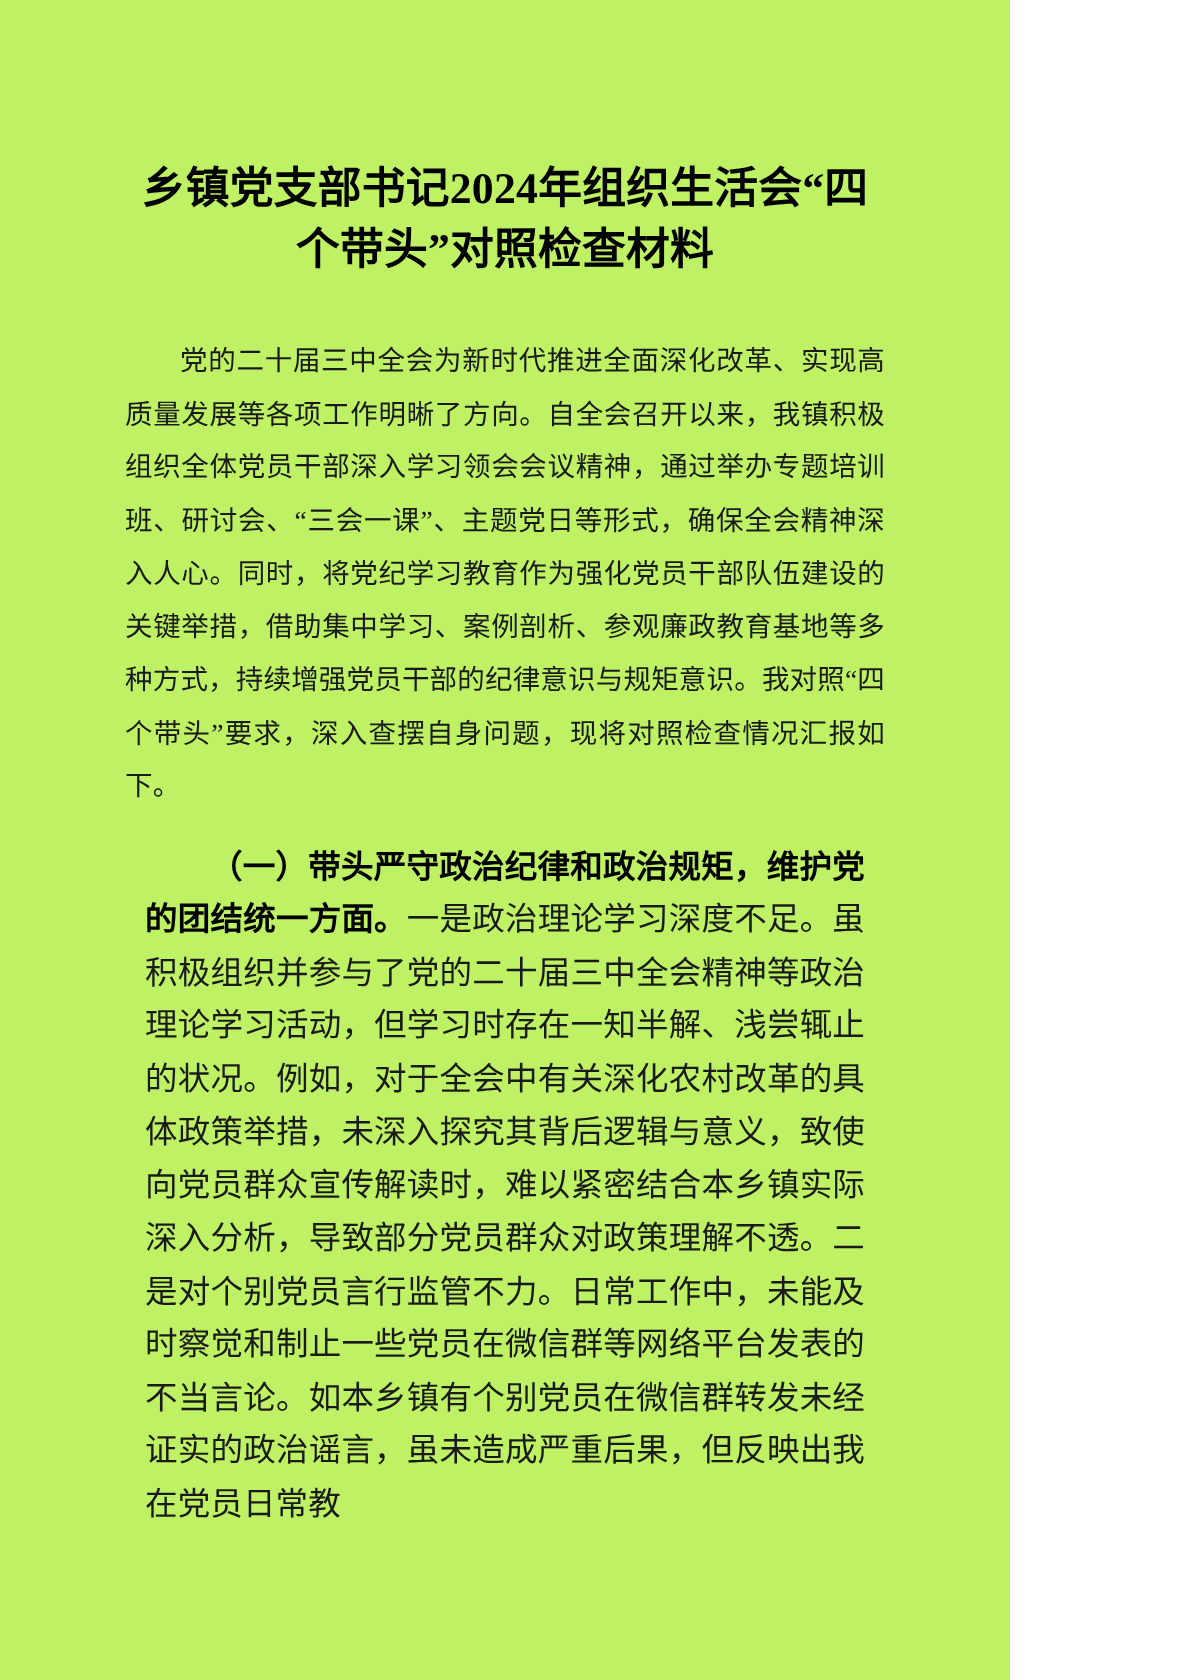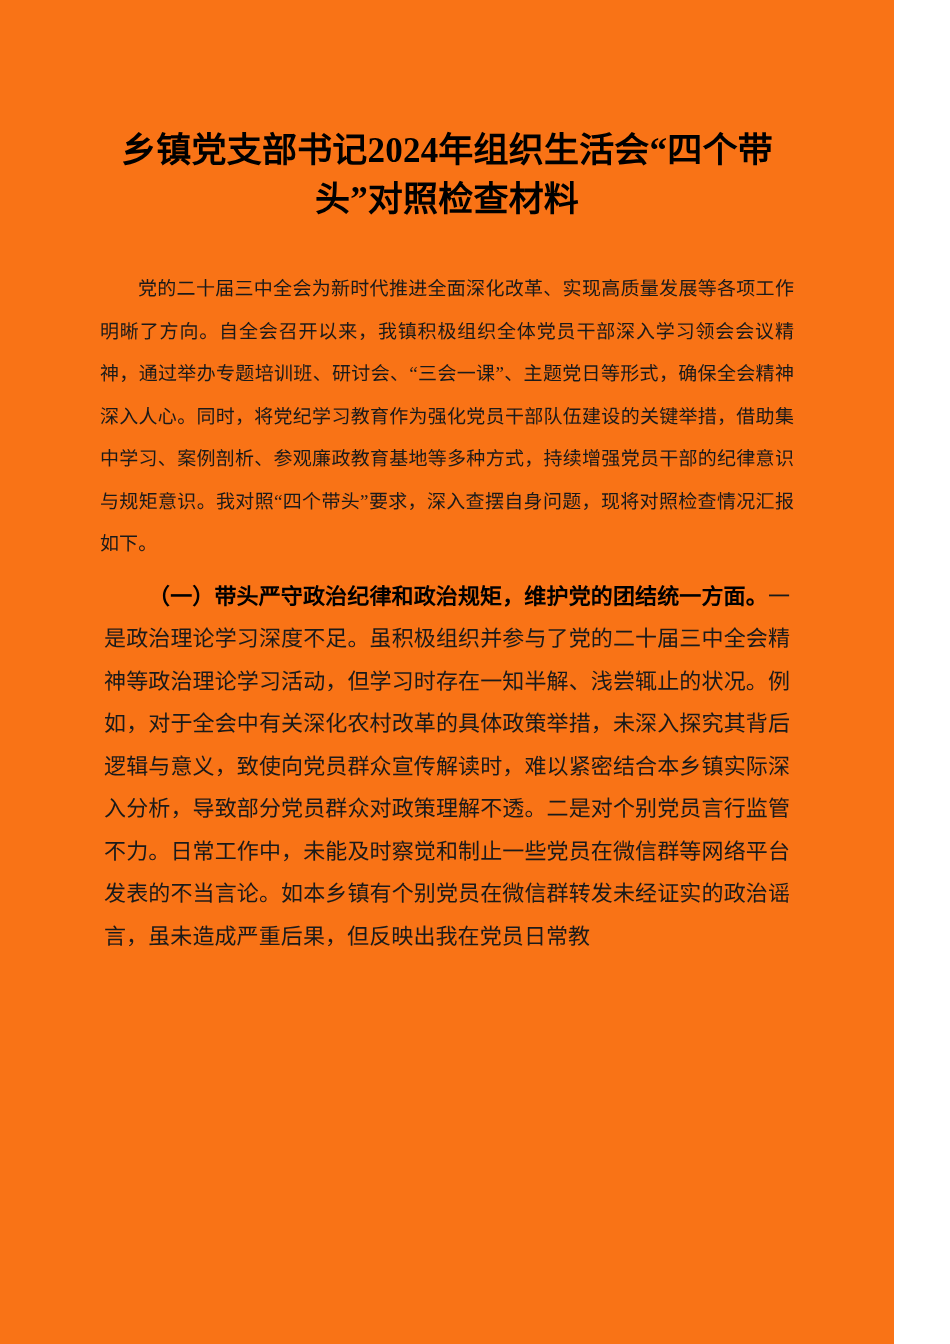--- a/index.html
+++ b/index.html
@@ -12,23 +12,23 @@
     width: 950px;
     height: 1344px;
     overflow: hidden;
     font-family: "Liberation Serif", "DejaVu Serif", serif;
     color: #000000;
     -webkit-font-smoothing: antialiased;
   }
 
   .page {
     position: relative;
-    width: 894px;
+    width: 808px;
     height: 1344px;
-    background: #f97316;
+    background: #bef264;
     box-sizing: border-box;
     padding: 0 100px;
   }
 
   
   .doc-title {
     margin: 0;
     padding-top: 126px;
     text-align: center;
     font-family: "Liberation Serif", "DejaVu Serif", serif;
@@ -41,21 +41,21 @@
   }
 
   
   .body-block {
     margin-top: 44px;
   }
 
   p.para {
     margin: 0;
     font-family: "Liberation Serif", "DejaVu Serif", serif;
-    font-size: 19px;
+    font-size: 22px;
     line-height: 42.5px;
     text-align: justify;
     text-justify: inter-character;
     text-indent: 2em;
     color: #1a1a1a;
     letter-spacing: 0.1px;
     word-break: break-all;
   }
 
   
@@ -73,24 +73,24 @@
     font-size: 25.5px;
     line-height: 42.5px;
     text-indent: 2em;
     text-align: left;
     color: #000000;
     letter-spacing: 0.3px;
   }
 
   
   p.sub-heading {
-    margin: 4px;
+    margin: 16px;
     font-family: "Liberation Serif", "DejaVu Serif", serif;
     font-weight: 600;
-    font-size: 22px;
+    font-size: 26px;
     line-height: 42.5px;
     text-align: justify;
     text-justify: inter-character;
     text-indent: 2em;
     color: #000000;
     letter-spacing: 0.1px;
     word-break: break-all;
   }
 
   

